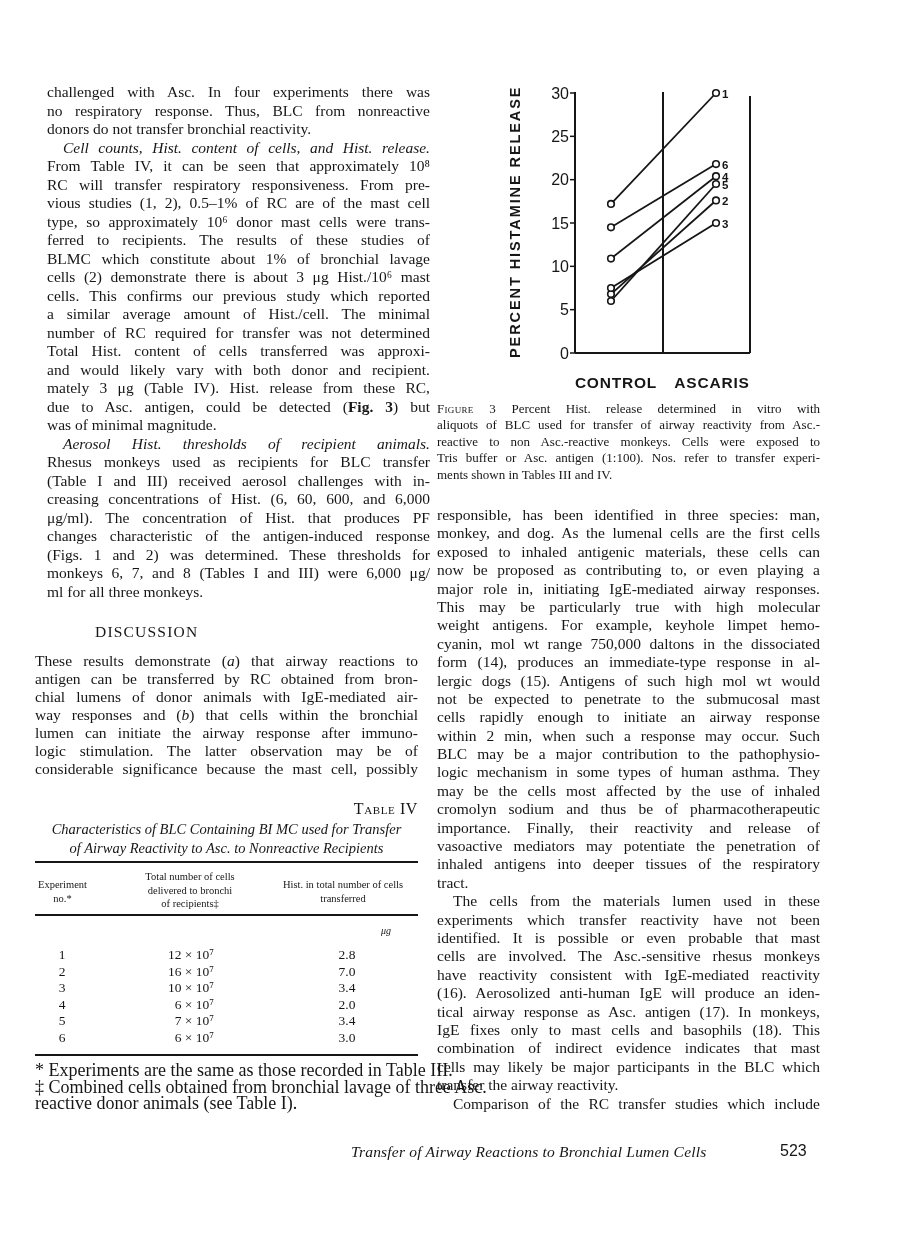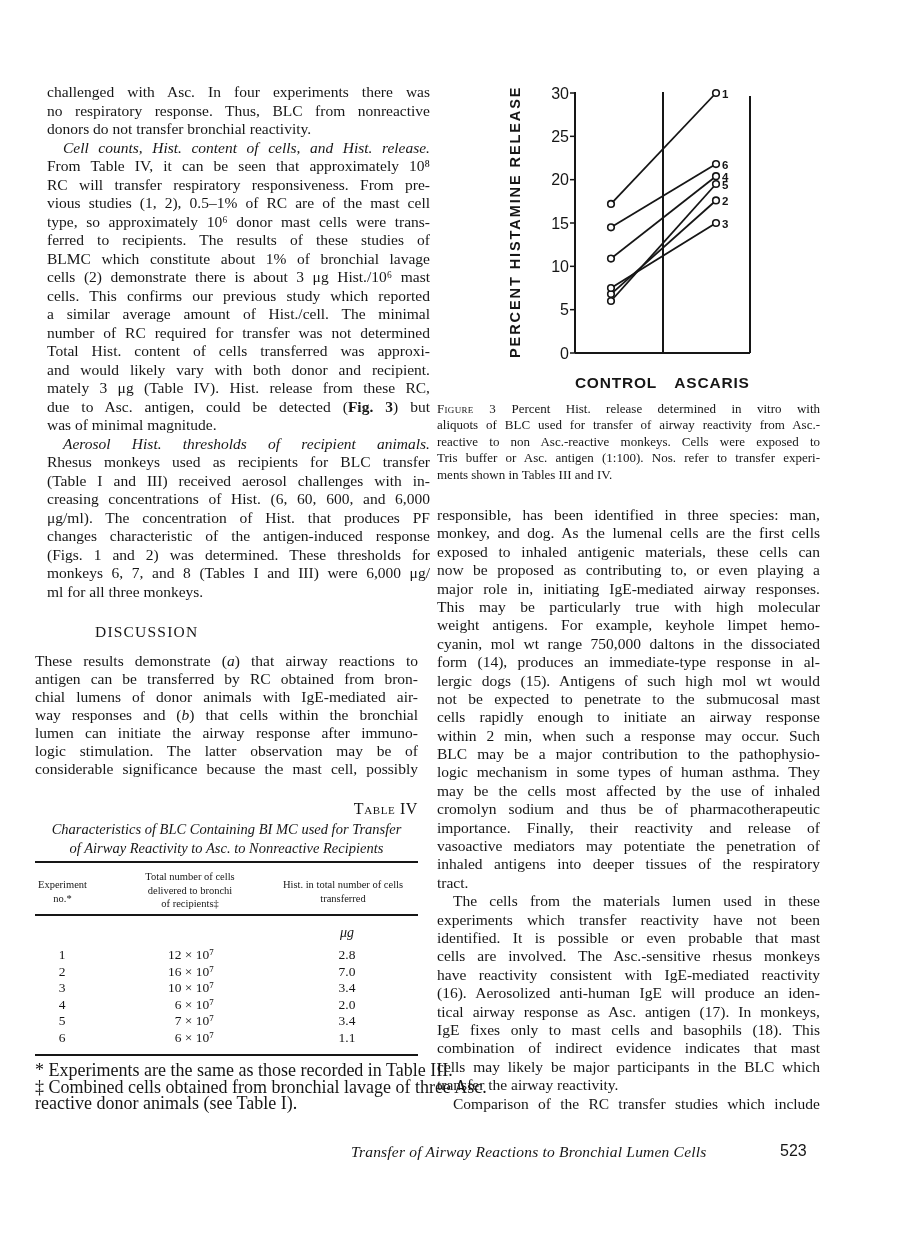--- a/index.html
+++ b/index.html
@@ -21,21 +21,21 @@
   #disc-heading { left: 95px; top: 623px; font-size: 15.5px; letter-spacing: 1.2px; }
   #disc-body { left: 35px; top: 652px; width: 383px; }
 
   #table-block { left: 35px; top: 798px; width: 383px; }
   .tbl-title { position: absolute; left: 0; width: 383px; top: 2px; text-align: right; font-size: 16px;
                font-variant: small-caps; letter-spacing: 0.6px; }
   .tbl-cap { position: absolute; left: 0; width: 383px; text-align: center; font-style: italic;
              font-size: 14.5px; line-height: 19px; }
   .rule { position: absolute; left: 0; width: 383px; background: #161616; }
   .th { position: absolute; font-size: 10.5px; line-height: 13.5px; text-align: center; white-space: pre-line; }
-  .unit { position: absolute; font-size: 14px; font-style: italic; }
+  .unit { position: absolute; font-size: 10px; font-style: italic; margin-left: 41px; }
   .trow { position: absolute; left: 0; width: 383px; height: 16.6px; font-size: 13.5px; line-height: 16.6px; }
   .trow span { position: absolute; top: 0; }
   .c-exp { left: 17px; width: 20px; text-align: center; }
   .c-cells { right: 204px; text-align: left; white-space: nowrap; }
   .c-hist { left: 290px; width: 44px; text-align: center; }
   .fn { position: absolute; left: 0; width: 383px; font-size: 18px; line-height: 16.5px; white-space: nowrap; }
 
   #figure { left: 500px; top: 80px; width: 280px; height: 320px; }
   #caption { left: 437px; top: 401px; width: 383px; font-size: 13px; }
   #caption .line { height: 16.4px; line-height: 16.4px; }
@@ -134,21 +134,21 @@
         <span class="c-hist">2.0</span>
       </div>
       <div class="trow" style="top: 215.4px;">
         <span class="c-exp">5</span>
         <span class="c-cells">7 × 10⁷</span>
         <span class="c-hist">3.4</span>
       </div>
       <div class="trow" style="top: 232px;">
         <span class="c-exp">6</span>
         <span class="c-cells">6 × 10⁷</span>
-        <span class="c-hist">1.1</span>
+        <span class="c-hist">3.0</span>
       </div>
     </div>
   <div class="rule" style="top:256px;height:2px"></div>
   <div class="fn" style="top:264px">* Experiments are the same as those recorded in Table III.</div>
   <div class="fn" style="top:281px">‡ Combined cells obtained from bronchial lavage of three Asc.</div>
   <div class="fn" style="top:297px">reactive donor animals (see Table I).</div>
 </div>
 
 <svg id="figure" class="abs" viewBox="0 0 280 320" xmlns="http://www.w3.org/2000/svg">
     <line x1="75" y1="12" x2="75" y2="273" stroke="#161616" stroke-width="2"></line>

